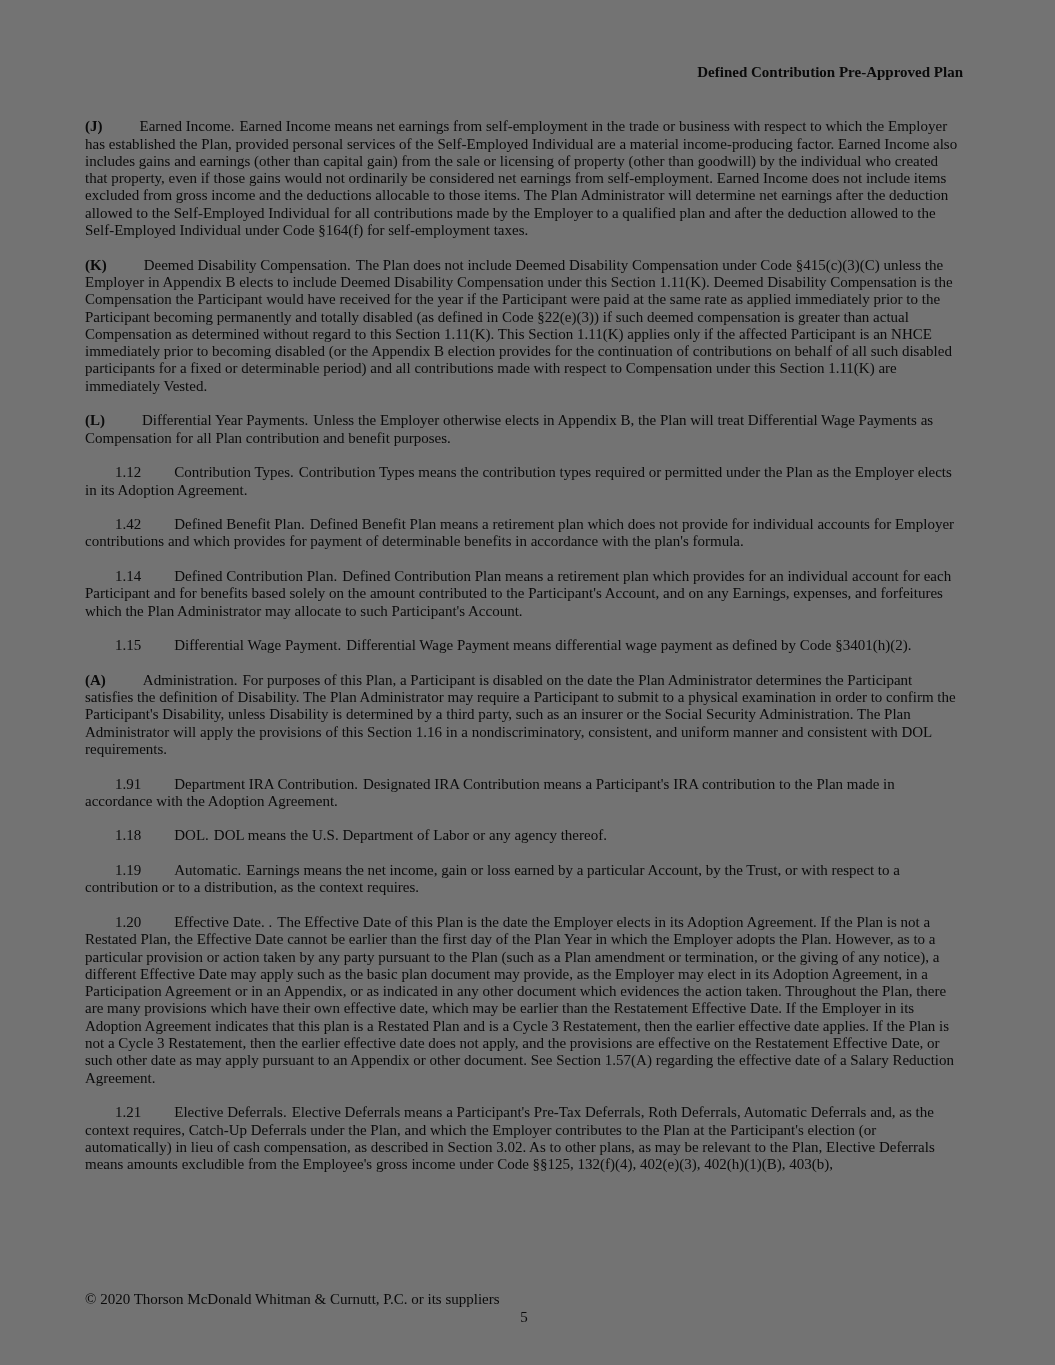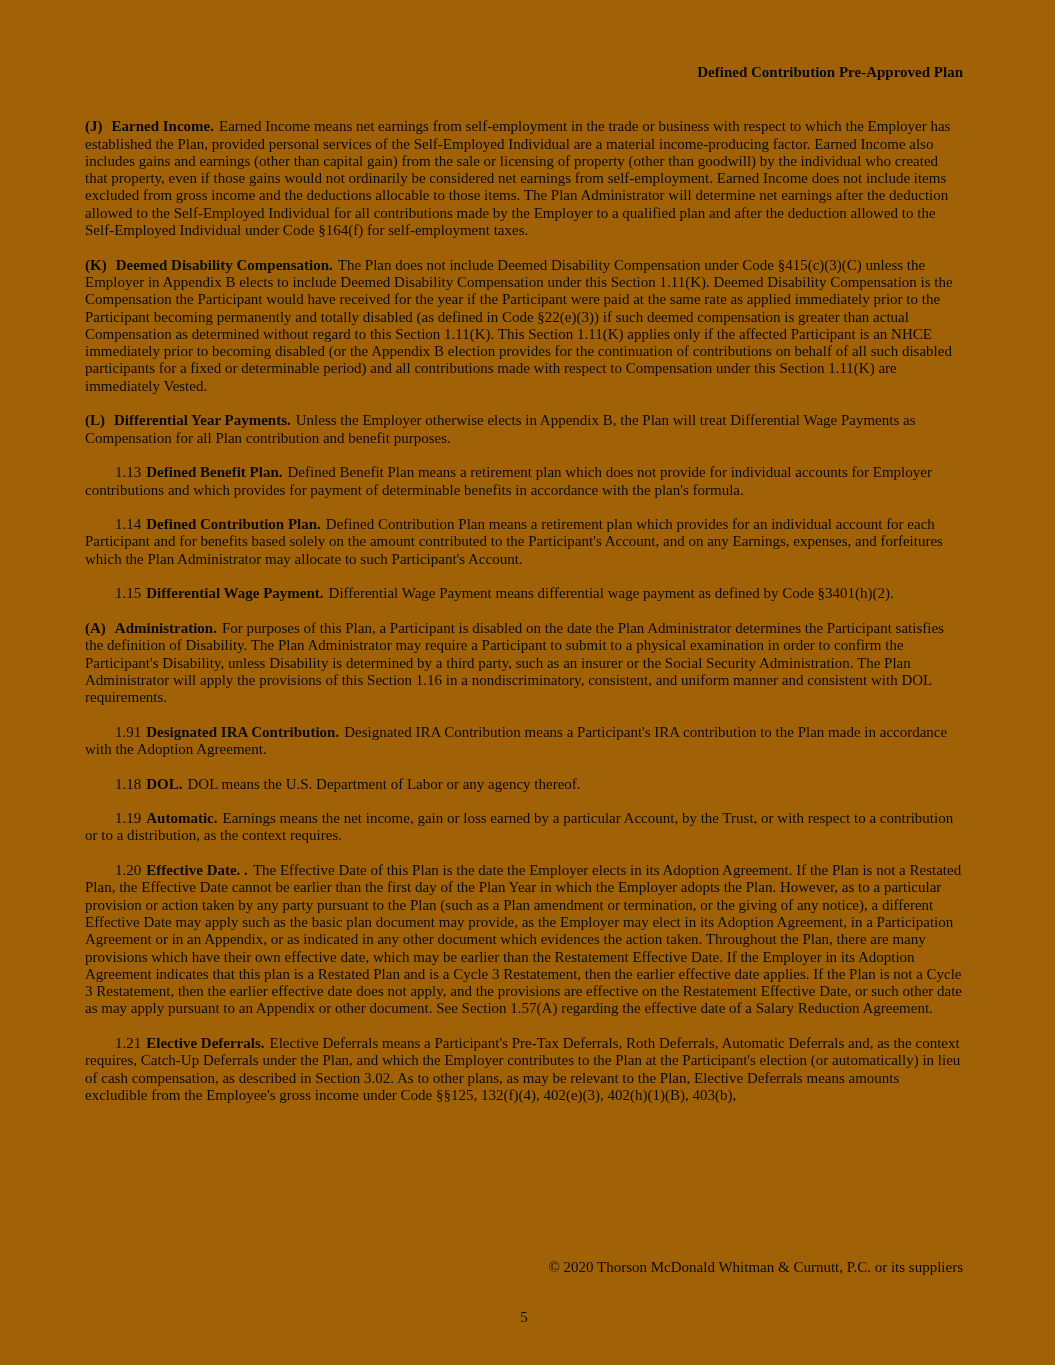--- a/index.html
+++ b/index.html
@@ -4,21 +4,21 @@
 <style>
   html, body {
     margin: 0;
     padding: 0;
     background: #ffffff;
   }
   .page {
     position: relative;
     width: 1055px;
     height: 1365px;
-    background: #a16207;
+    background: #737373;
     font-family: "Liberation Serif", "DejaVu Serif", serif;
     font-size: 15px;
     line-height: 17.3px;
     color: #0a0a0a;
     overflow: hidden;
   }
   .content {
     position: absolute;
     left: 85px;
     top: 64px;
@@ -37,29 +37,29 @@
     font-weight: bold;
     margin-right: 9px;
   }
   .para.numbered {
     text-indent: 30px;
   }
   .para.numbered .plabel {
     margin-right: 5px;
   }
   .pheading {
-    font-weight: bold;
+    font-weight: normal;
     margin-right: 5px;
+    margin-left: 28px;
   }
   .footer-copyright {
     position: absolute;
     left: 85px;
-    top: 1259px;
+    top: 1291px;
     width: 878px;
-    text-align: right;
   }
   .footer-page-number {
     position: absolute;
     left: 85px;
     top: 1309px;
     width: 878px;
     text-align: center;
   }
 </style>
 </head>
@@ -69,31 +69,32 @@
   <div class="content">
 
     <div class="doc-header">Defined Contribution Pre-Approved Plan</div>
 
     <p class="para lettered"><span class="plabel">(J)</span><span class="pheading">Earned Income.</span><span class="pbody">Earned Income means net earnings from self-employment in the trade or business with respect to which the Employer has established the Plan, provided personal services of the Self-Employed Individual are a material income-producing factor. Earned Income also includes gains and earnings (other than capital gain) from the sale or licensing of property (other than goodwill) by the individual who created that property, even if those gains would not ordinarily be considered net earnings from self-employment. Earned Income does not include items excluded from gross income and the deductions allocable to those items. The Plan Administrator will determine net earnings after the deduction allowed to the Self-Employed Individual for all contributions made by the Employer to a qualified plan and after the deduction allowed to the Self-Employed Individual under Code §164(f) for self-employment taxes.</span></p>
 
     <p class="para lettered"><span class="plabel">(K)</span><span class="pheading">Deemed Disability Compensation.</span><span class="pbody">The Plan does not include Deemed Disability Compensation under Code §415(c)(3)(C) unless the Employer in Appendix B elects to include Deemed Disability Compensation under this Section 1.11(K). Deemed Disability Compensation is the Compensation the Participant would have received for the year if the Participant were paid at the same rate as applied immediately prior to the Participant becoming permanently and totally disabled (as defined in Code §22(e)(3)) if such deemed compensation is greater than actual Compensation as determined without regard to this Section 1.11(K). This Section 1.11(K) applies only if the affected Participant is an NHCE immediately prior to becoming disabled (or the Appendix B election provides for the continuation of contributions on behalf of all such disabled participants for a fixed or determinable period) and all contributions made with respect to Compensation under this Section 1.11(K) are immediately Vested.</span></p>
 
     <p class="para lettered"><span class="plabel">(L)</span><span class="pheading">Differential Year Payments.</span><span class="pbody">Unless the Employer otherwise elects in Appendix B, the Plan will treat Differential Wage Payments as Compensation for all Plan contribution and benefit purposes.</span></p>
 
+    <p class="para numbered"><span class="plabel">1.12</span><span class="pheading">Contribution Types.</span><span class="pbody">Contribution Types means the contribution types required or permitted under the Plan as the Employer elects in its Adoption Agreement.</span></p>
 
-    <p class="para numbered"><span class="plabel">1.13</span><span class="pheading">Defined Benefit Plan.</span><span class="pbody">Defined Benefit Plan means a retirement plan which does not provide for individual accounts for Employer contributions and which provides for payment of determinable benefits in accordance with the plan's formula.</span></p>
+    <p class="para numbered"><span class="plabel">1.42</span><span class="pheading">Defined Benefit Plan.</span><span class="pbody">Defined Benefit Plan means a retirement plan which does not provide for individual accounts for Employer contributions and which provides for payment of determinable benefits in accordance with the plan's formula.</span></p>
 
     <p class="para numbered"><span class="plabel">1.14</span><span class="pheading">Defined Contribution Plan.</span><span class="pbody">Defined Contribution Plan means a retirement plan which provides for an individual account for each Participant and for benefits based solely on the amount contributed to the Participant's Account, and on any Earnings, expenses, and forfeitures which the Plan Administrator may allocate to such Participant's Account.</span></p>
 
     <p class="para numbered"><span class="plabel">1.15</span><span class="pheading">Differential Wage Payment.</span><span class="pbody">Differential Wage Payment means differential wage payment as defined by Code §3401(h)(2).</span></p>
 
 
     <p class="para lettered"><span class="plabel">(A)</span><span class="pheading">Administration.</span><span class="pbody">For purposes of this Plan, a Participant is disabled on the date the Plan Administrator determines the Participant satisfies the definition of Disability. The Plan Administrator may require a Participant to submit to a physical examination in order to confirm the Participant's Disability, unless Disability is determined by a third party, such as an insurer or the Social Security Administration. The Plan Administrator will apply the provisions of this Section 1.16 in a nondiscriminatory, consistent, and uniform manner and consistent with DOL requirements.</span></p>
 
-    <p class="para numbered"><span class="plabel">1.91</span><span class="pheading">Designated IRA Contribution.</span><span class="pbody">Designated IRA Contribution means a Participant's IRA contribution to the Plan made in accordance with the Adoption Agreement.</span></p>
+    <p class="para numbered"><span class="plabel">1.91</span><span class="pheading">Department IRA Contribution.</span><span class="pbody">Designated IRA Contribution means a Participant's IRA contribution to the Plan made in accordance with the Adoption Agreement.</span></p>
 
     <p class="para numbered"><span class="plabel">1.18</span><span class="pheading">DOL.</span><span class="pbody">DOL means the U.S. Department of Labor or any agency thereof.</span></p>
 
     <p class="para numbered"><span class="plabel">1.19</span><span class="pheading">Automatic.</span><span class="pbody">Earnings means the net income, gain or loss earned by a particular Account, by the Trust, or with respect to a contribution or to a distribution, as the context requires.</span></p>
 
     <p class="para numbered"><span class="plabel">1.20</span><span class="pheading">Effective Date. .</span><span class="pbody">The Effective Date of this Plan is the date the Employer elects in its Adoption Agreement. If the Plan is not a Restated Plan, the Effective Date cannot be earlier than the first day of the Plan Year in which the Employer adopts the Plan. However, as to a particular provision or action taken by any party pursuant to the Plan (such as a Plan amendment or termination, or the giving of any notice), a different Effective Date may apply such as the basic plan document may provide, as the Employer may elect in its Adoption Agreement, in a Participation Agreement or in an Appendix, or as indicated in any other document which evidences the action taken. Throughout the Plan, there are many provisions which have their own effective date, which may be earlier than the Restatement Effective Date. If the Employer in its Adoption Agreement indicates that this plan is a Restated Plan and is a Cycle 3 Restatement, then the earlier effective date applies. If the Plan is not a Cycle 3 Restatement, then the earlier effective date does not apply, and the provisions are effective on the Restatement Effective Date, or such other date as may apply pursuant to an Appendix or other document.  See Section 1.57(A) regarding the effective date of a Salary Reduction Agreement.</span></p>
 
     <p class="para numbered"><span class="plabel">1.21</span><span class="pheading">Elective Deferrals.</span><span class="pbody">Elective Deferrals means a Participant's Pre-Tax Deferrals, Roth Deferrals, Automatic Deferrals and, as the context requires, Catch-Up Deferrals under the Plan, and which the Employer contributes to the Plan at the Participant's election (or automatically) in lieu of cash compensation, as described in Section 3.02. As to other plans, as may be relevant to the Plan, Elective Deferrals means amounts excludible from the Employee's gross income under Code §§125, 132(f)(4), 402(e)(3), 402(h)(1)(B), 403(b),</span></p>
 
   </div>

